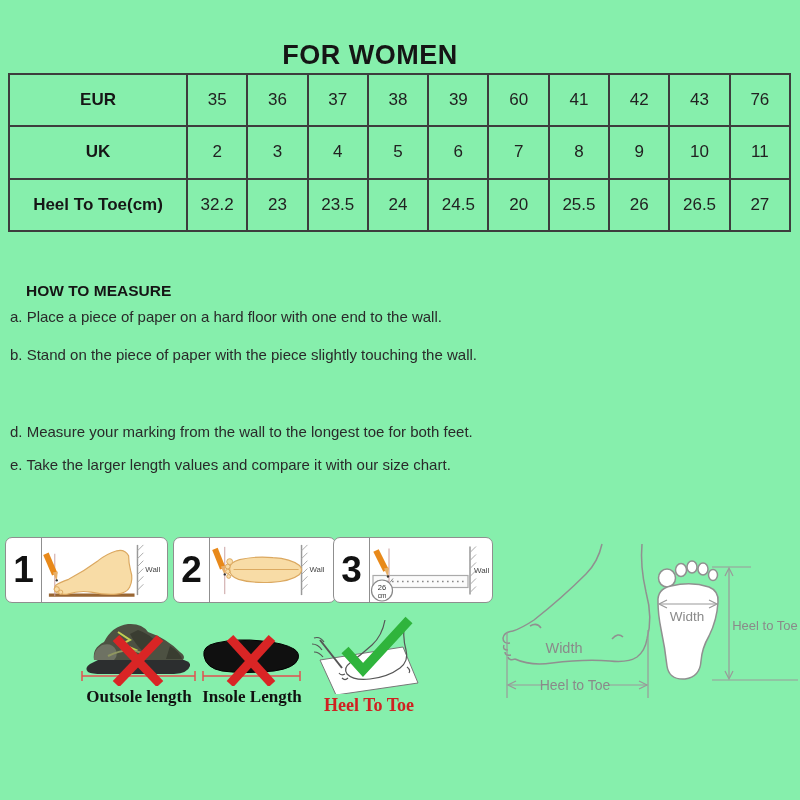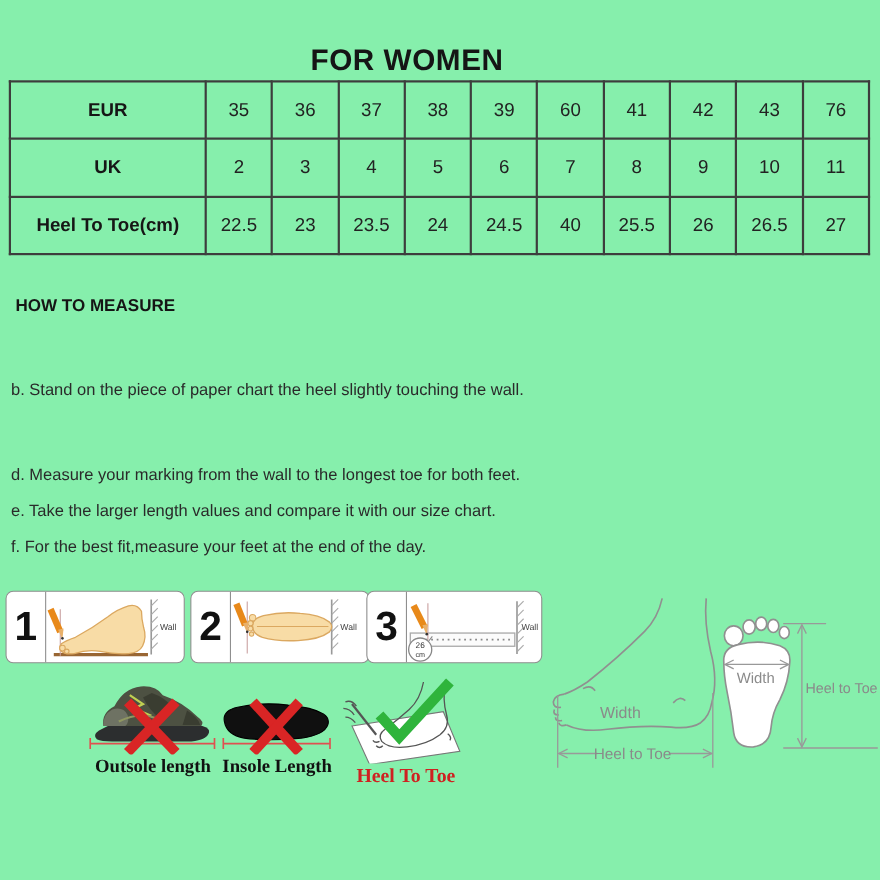--- a/index.html
+++ b/index.html
@@ -12,21 +12,21 @@
 
   
   table.size-table{position:absolute;left:8px;top:73px;width:783px;height:159px;
                    border-collapse:collapse;table-layout:fixed;}
   table.size-table th,table.size-table td{border:2px solid #3d3d3d;text-align:center;
                    vertical-align:middle;font-size:17px;padding:0;}
   table.size-table th{width:176px;font-weight:700;color:#161616;}
   table.size-table td{font-weight:400;color:#222;border-radius:10px;}
 
   
-  .measure-heading{position:absolute;left:10px;top:266px;margin:4px;font-size:15.5px;
+  .measure-heading{position:absolute;left:10px;top:266px;margin:16px;font-size:15.5px;
                    font-weight:700;color:#151515;}
   .measure-step{position:absolute;left:10px;margin:0;font-size:15px;color:#2a2a2a;}
   .ms-0{top:308px}.ms-1{top:346px}.ms-2{top:384px}.ms-3{top:423px}.ms-4{top:456px}.ms-5{top:489px}
 
   
   .step-box{position:absolute;top:537px;height:66px;border:1.5px solid #8f8f8f;
             border-radius:7px;background:#fff;display:flex;box-sizing:border-box;}
   .sb-1{left:5px;width:163px;}
   .sb-2{left:173px;width:163px;}
   .sb-3{left:333px;width:160px;}
@@ -80,39 +80,39 @@
       <td>5</td>
       <td>6</td>
       <td>7</td>
       <td>8</td>
       <td>9</td>
       <td>10</td>
       <td>11</td>
     </tr>
     <tr>
       <th>Heel To Toe(cm)</th>
-      <td>22.5</td>
+      <td>32.2</td>
       <td>23</td>
       <td>23.5</td>
       <td>24</td>
       <td>24.5</td>
-      <td>40</td>
+      <td>20</td>
       <td>25.5</td>
       <td>26</td>
       <td>26.5</td>
       <td>27</td>
     </tr>
   </tbody>
     </table>
 
   <h2 class="measure-heading">HOW TO MEASURE</h2>
-  <p class="measure-step ms-1">b. Stand on the piece of paper chart the heel slightly touching the wall.</p>
+  <p class="measure-step ms-0">a. Place a piece of paper on a hard floor with one end to the wall.</p>
+  <p class="measure-step ms-1">b. Stand on the piece of paper with the piece slightly touching the wall.</p>
   <p class="measure-step ms-3">d. Measure your marking from the wall to the longest toe for both feet.</p>
   <p class="measure-step ms-4">e. Take the larger length values and compare it with our size chart.</p>
-  <p class="measure-step ms-5">f. For the best fit,measure your feet at the end of the day.</p>
 
   <div class="step-box sb-1">
     <div class="step-num">1</div>
     <svg class="step-art" viewBox="0 0 127 63" preserveAspectRatio="xMidYMid meet">
       <line x1="97" y1="6" x2="97" y2="57" stroke="#999" stroke-width="1.5"></line>
       <g stroke="#aaa" stroke-width="1">
         <line x1="97" y1="12" x2="103" y2="6"></line>
           <line x1="97" y1="20" x2="103" y2="14"></line>
         <line x1="97" y1="28" x2="103" y2="22"></line>
           <line x1="97" y1="36" x2="103" y2="30"></line>

